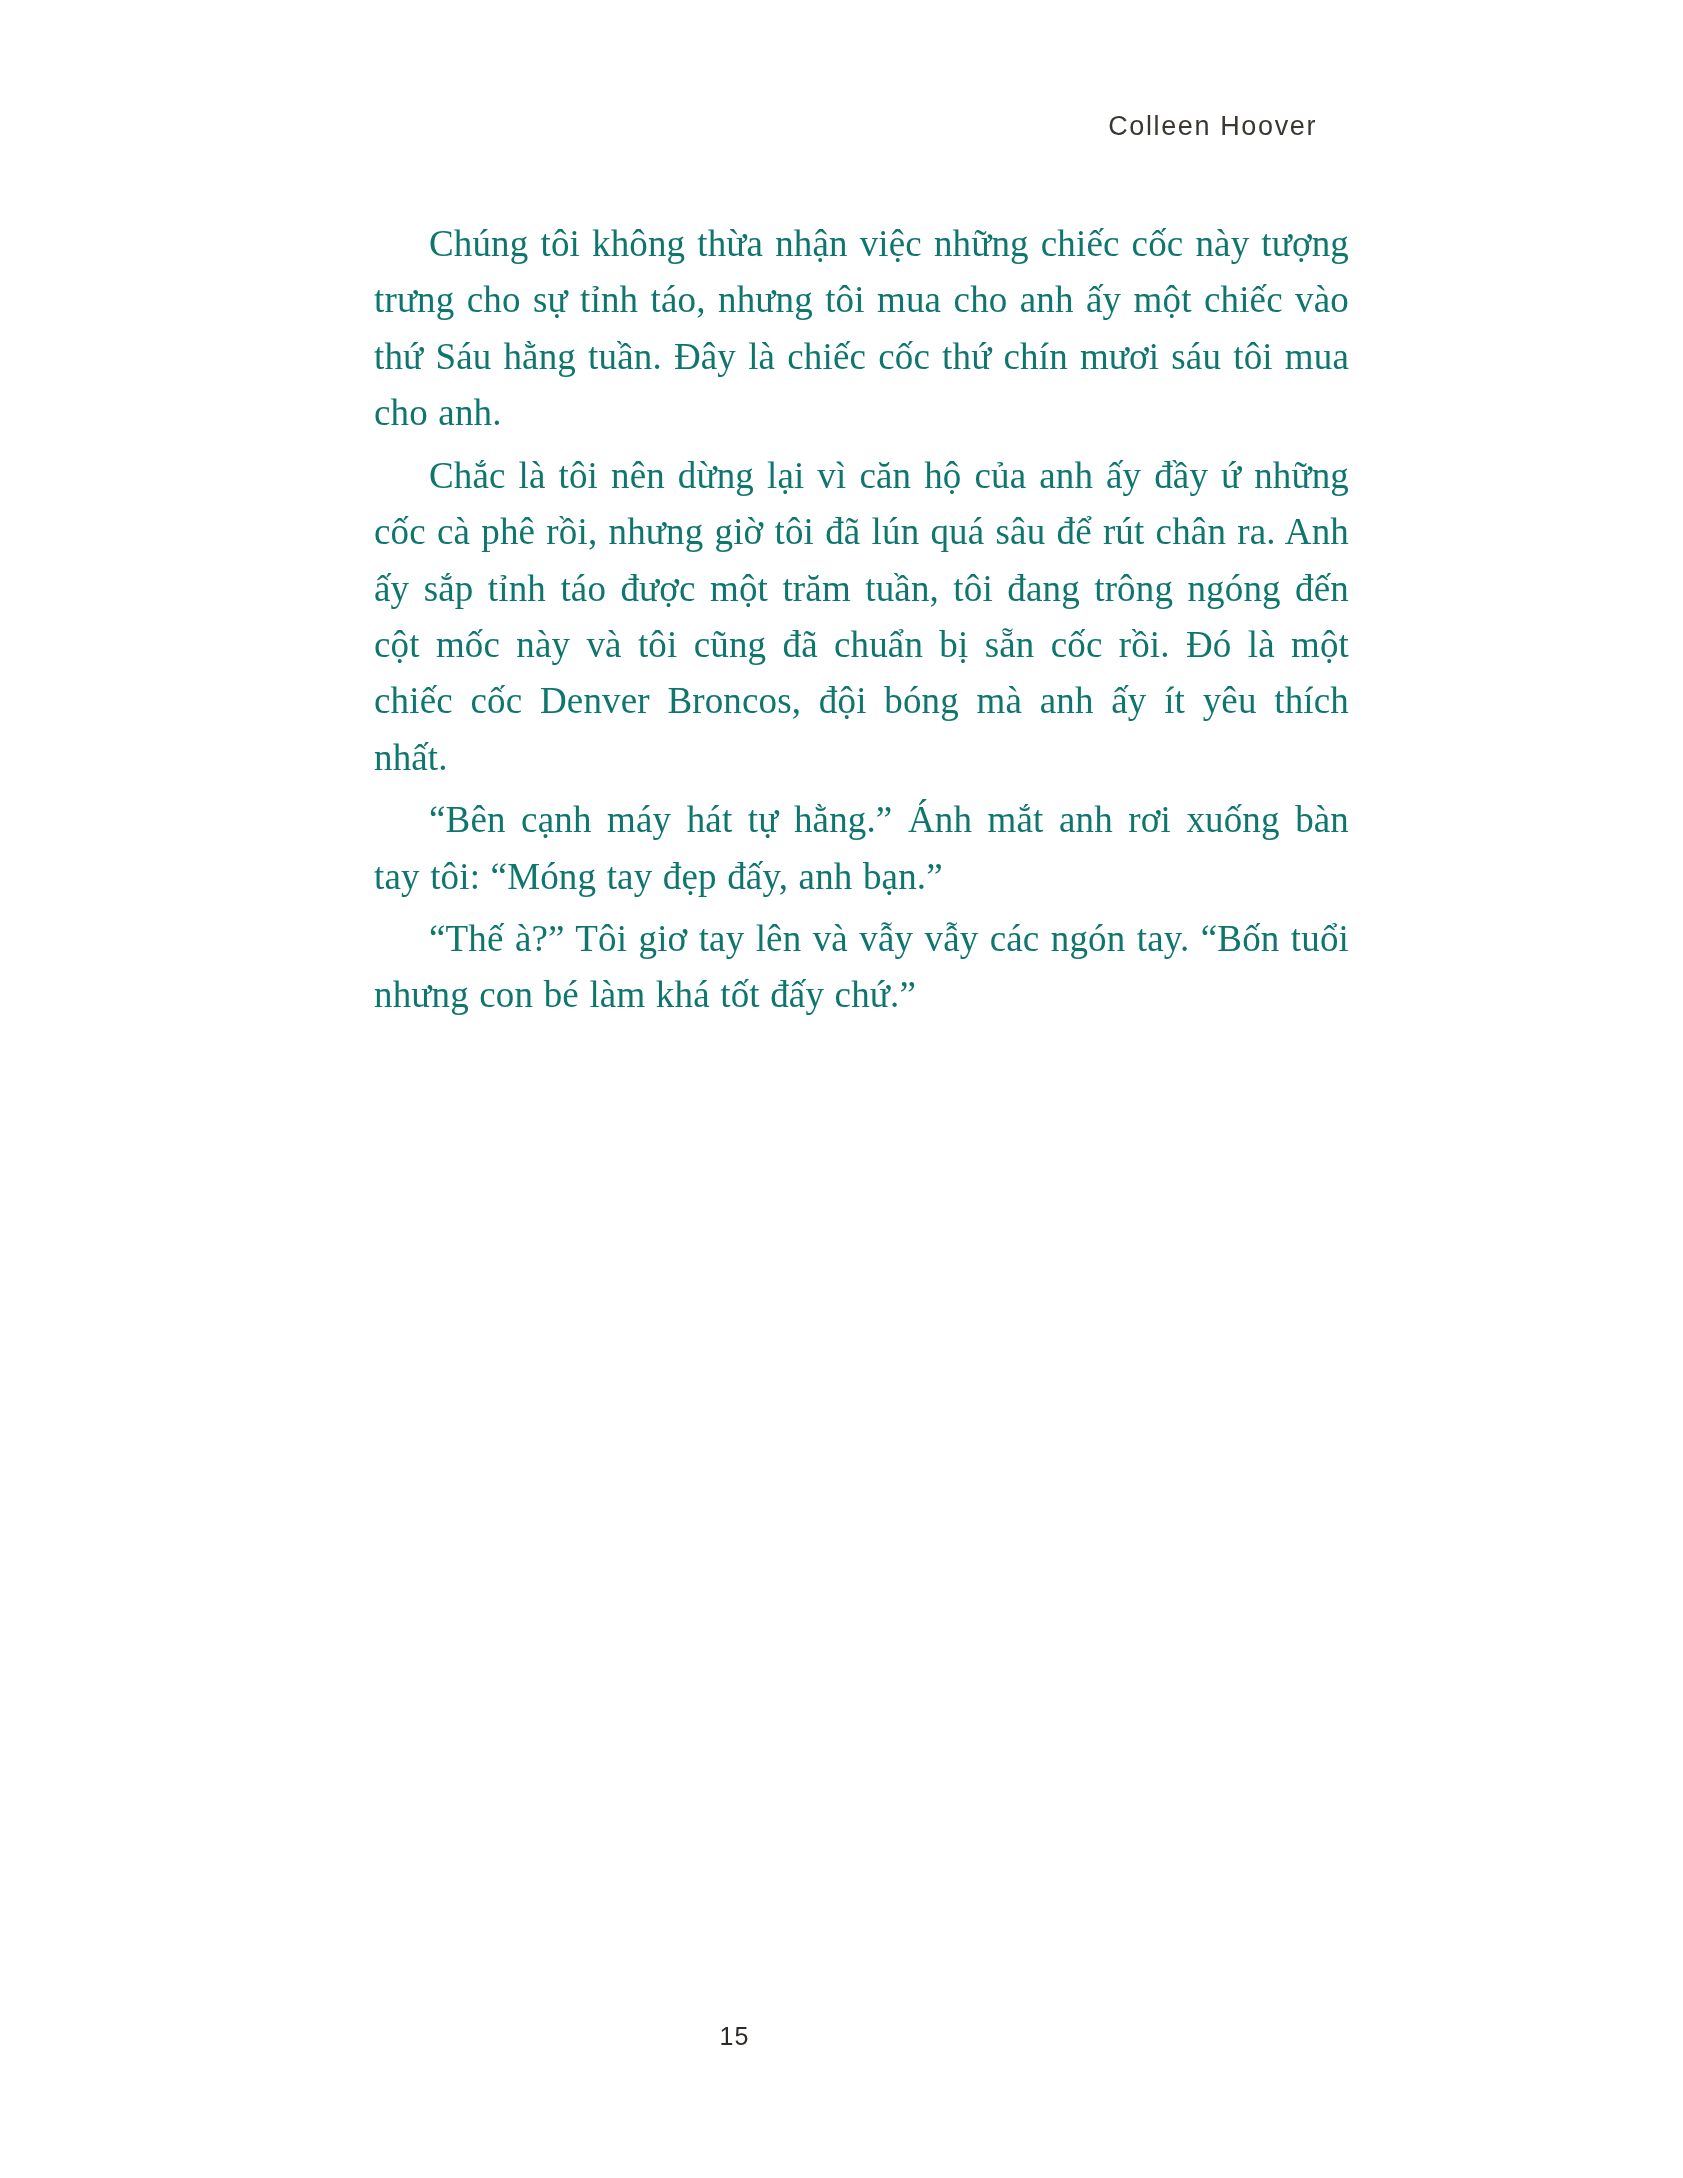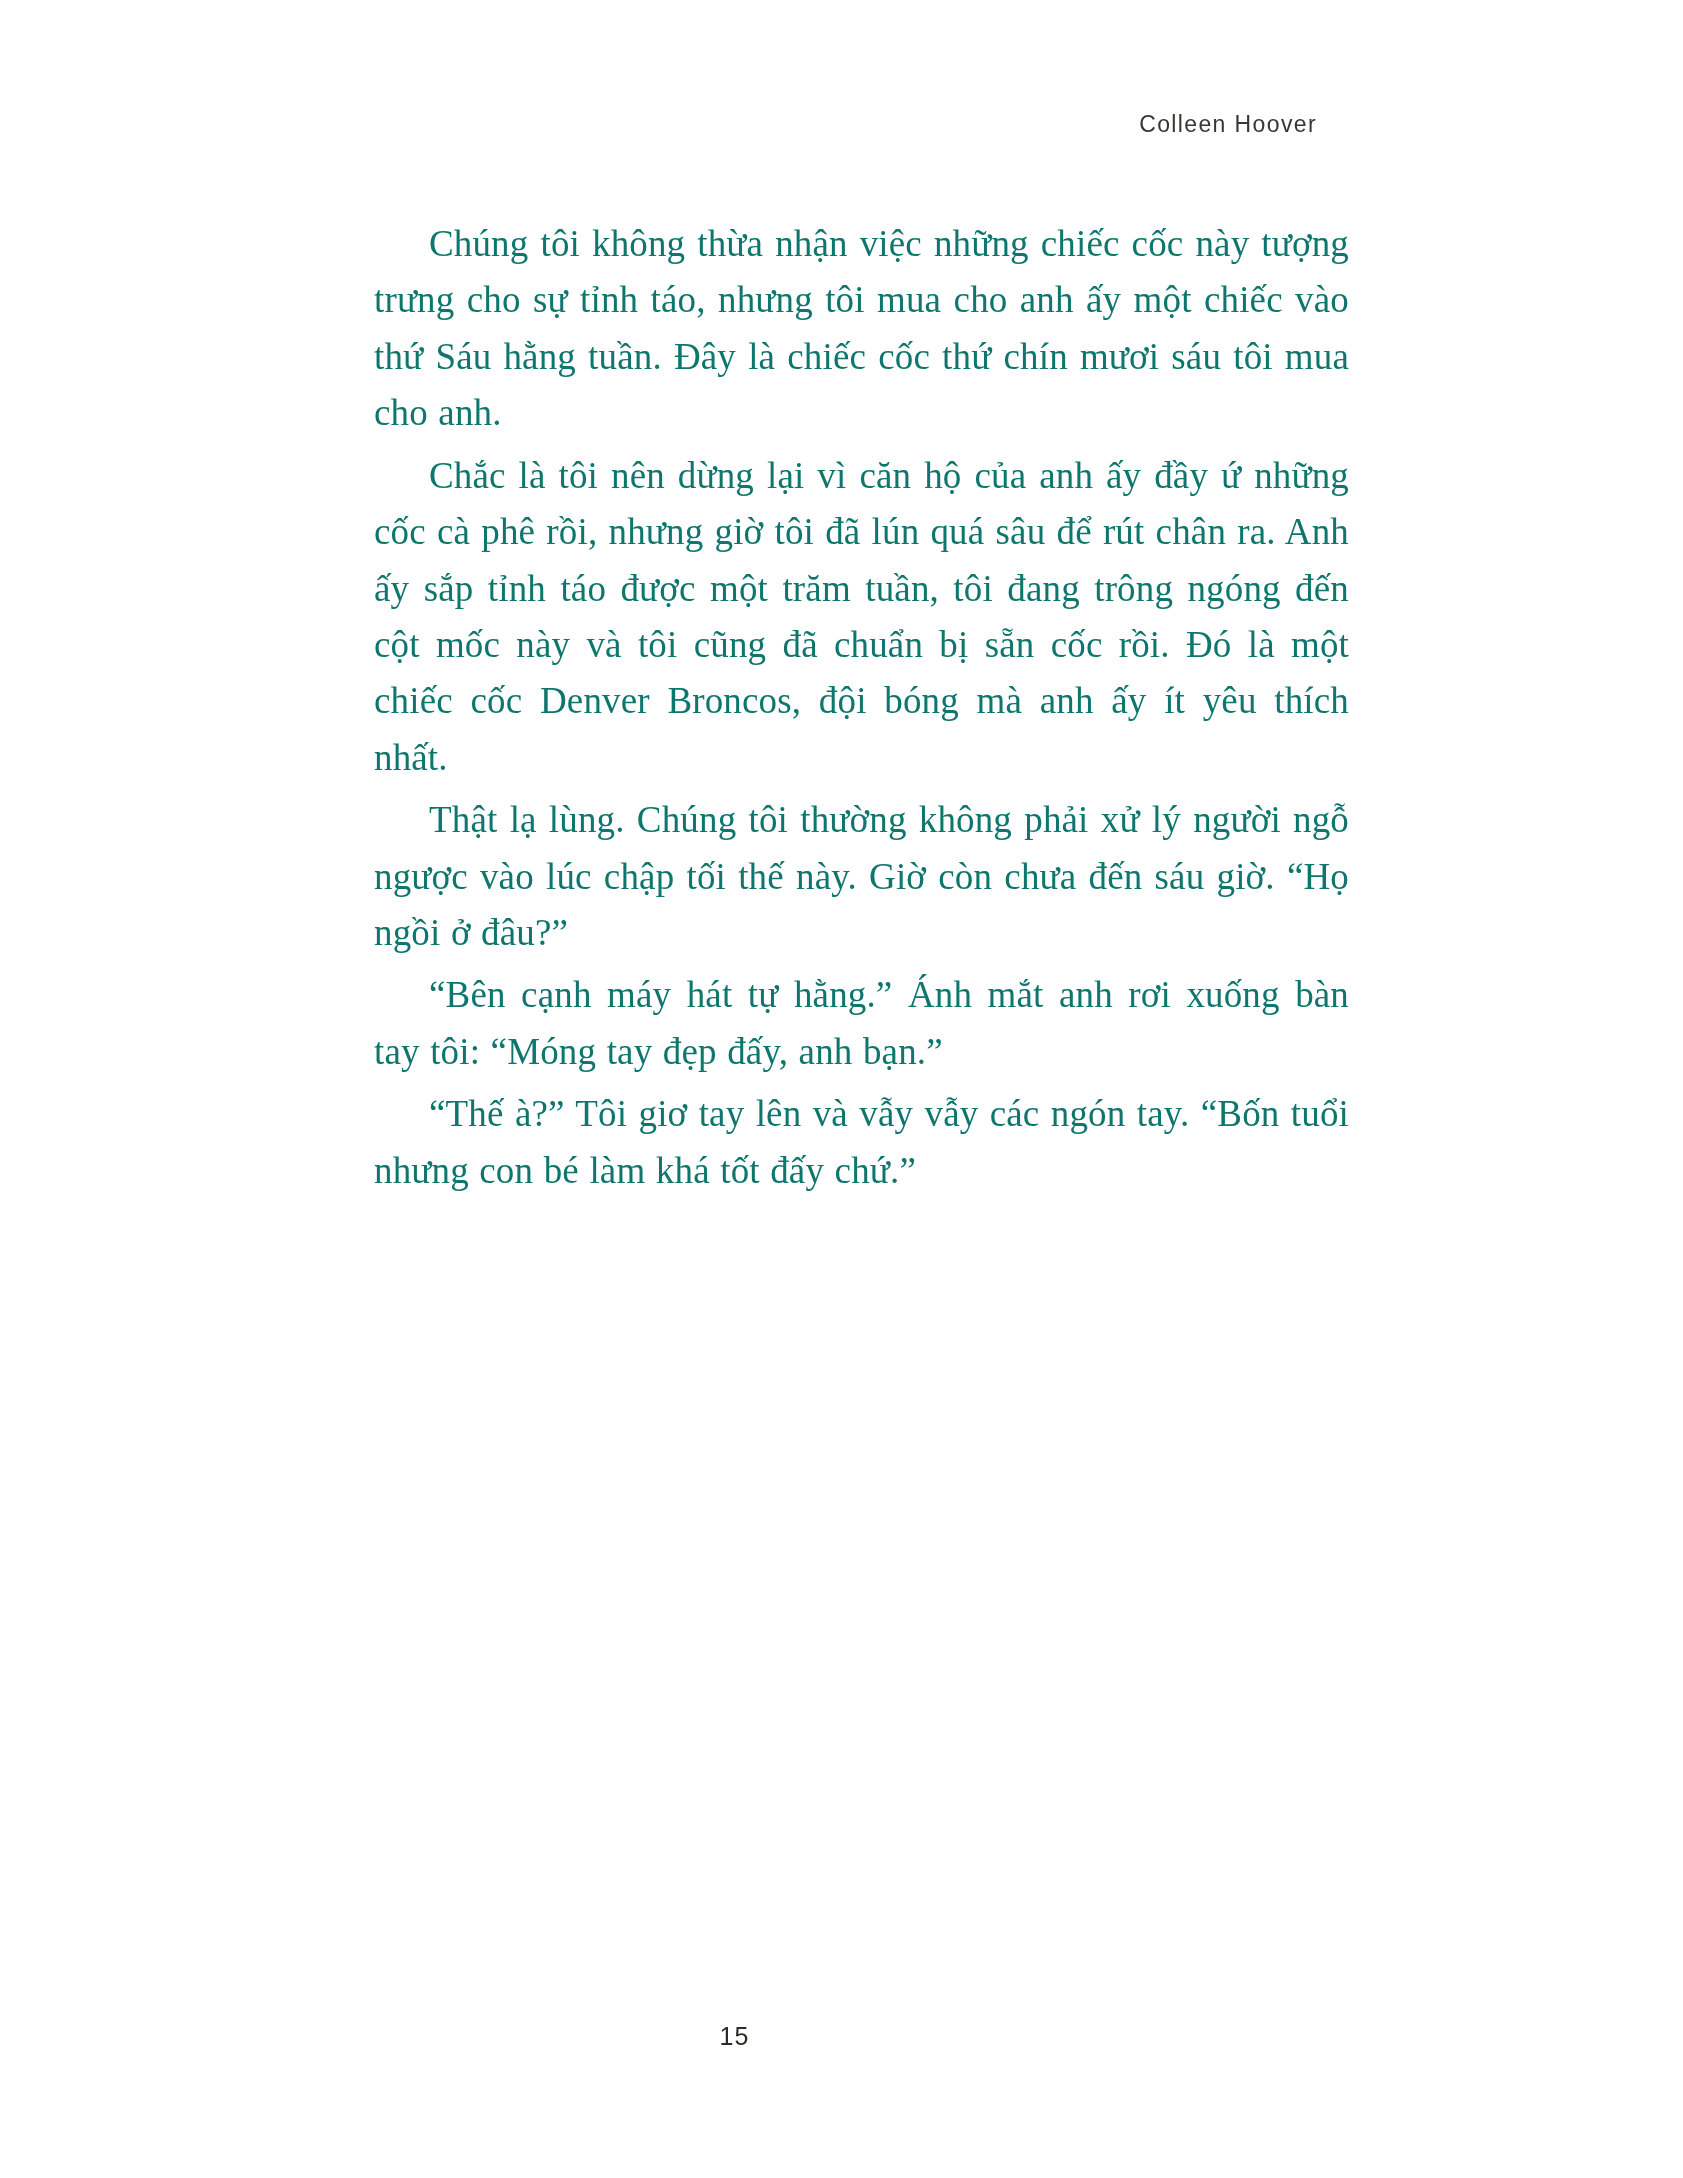--- a/index.html
+++ b/index.html
@@ -17,21 +17,21 @@
     color: #1c1a18;
     overflow: hidden;
   }
   .running-head {
     position: absolute;
     top: 111px;
     left: 0;
     width: 1317px;
     text-align: right;
     font-family: "Liberation Sans", sans-serif;
-    font-size: 23px;
+    font-size: 27px;
     letter-spacing: 0.06em;
     color: #3a3632;
   }
   .text-block {
     position: absolute;
     top: 216px;
     left: 374px;
     width: 975px;
   }
   .para {
@@ -62,21 +62,20 @@
 </head>
 <body>
 
 <div class="page">
 
   <div class="running-head">Colleen Hoover</div>
 
   <div class="text-block">
     <p class="para last-line-loose">Chúng tôi không thừa nhận việc những chiếc cốc này tượng trưng cho sự tỉnh táo, nhưng tôi mua cho anh ấy một chiếc vào thứ Sáu hằng tuần. Đây là chiếc cốc thứ chín mươi sáu tôi mua cho anh.</p>
     <p class="para last-line-loose">Chắc là tôi nên dừng lại vì căn hộ của anh ấy đầy ứ những cốc cà phê rồi, nhưng giờ tôi đã lún quá sâu để rút chân ra. Anh ấy sắp tỉnh táo được một trăm tuần, tôi đang trông ngóng đến cột mốc này và tôi cũng đã chuẩn bị sẵn cốc rồi. Đó là một chiếc cốc Denver Broncos, đội bóng mà anh ấy ít yêu thích nhất.</p>
-    <p class="para last-line-loose">Thật lạ lùng. Chúng tôi thường không phải xử lý người ngỗ ngược vào lúc chập tối thế này. Giờ còn chưa đến sáu giờ. “Họ ngồi ở đâu?”</p>
     <p class="para last-line-loose">“Bên cạnh máy hát tự hằng.” Ánh mắt anh rơi xuống bàn tay tôi: “Móng tay đẹp đấy, anh bạn.”</p>
     <p class="para last-line-loose">“Thế à?” Tôi giơ tay lên và vẫy vẫy các ngón tay. “Bốn tuổi nhưng con bé làm khá tốt đấy chứ.”</p>
   </div>
 
   <div class="folio">15</div>
 
 </div>
 
 
 </body></html>

